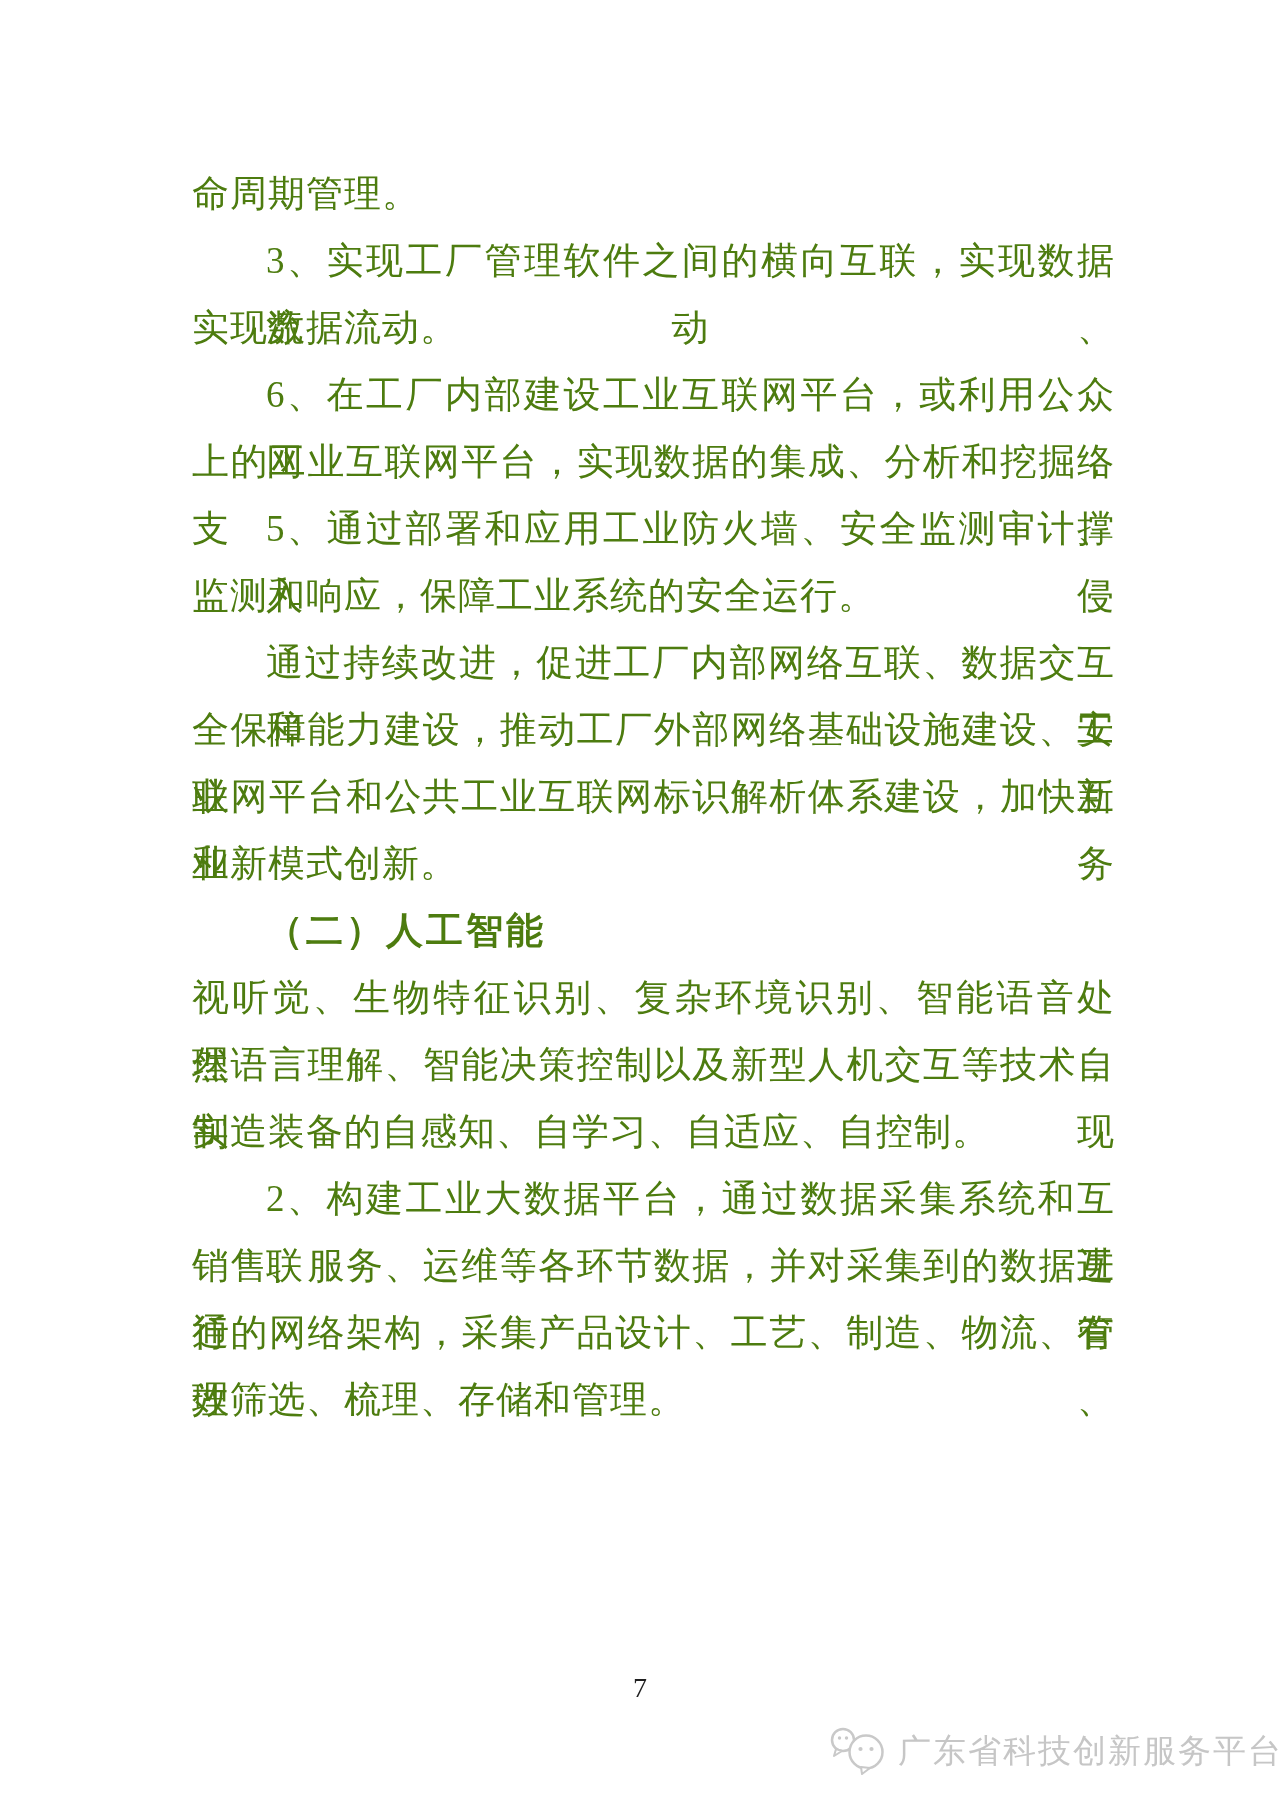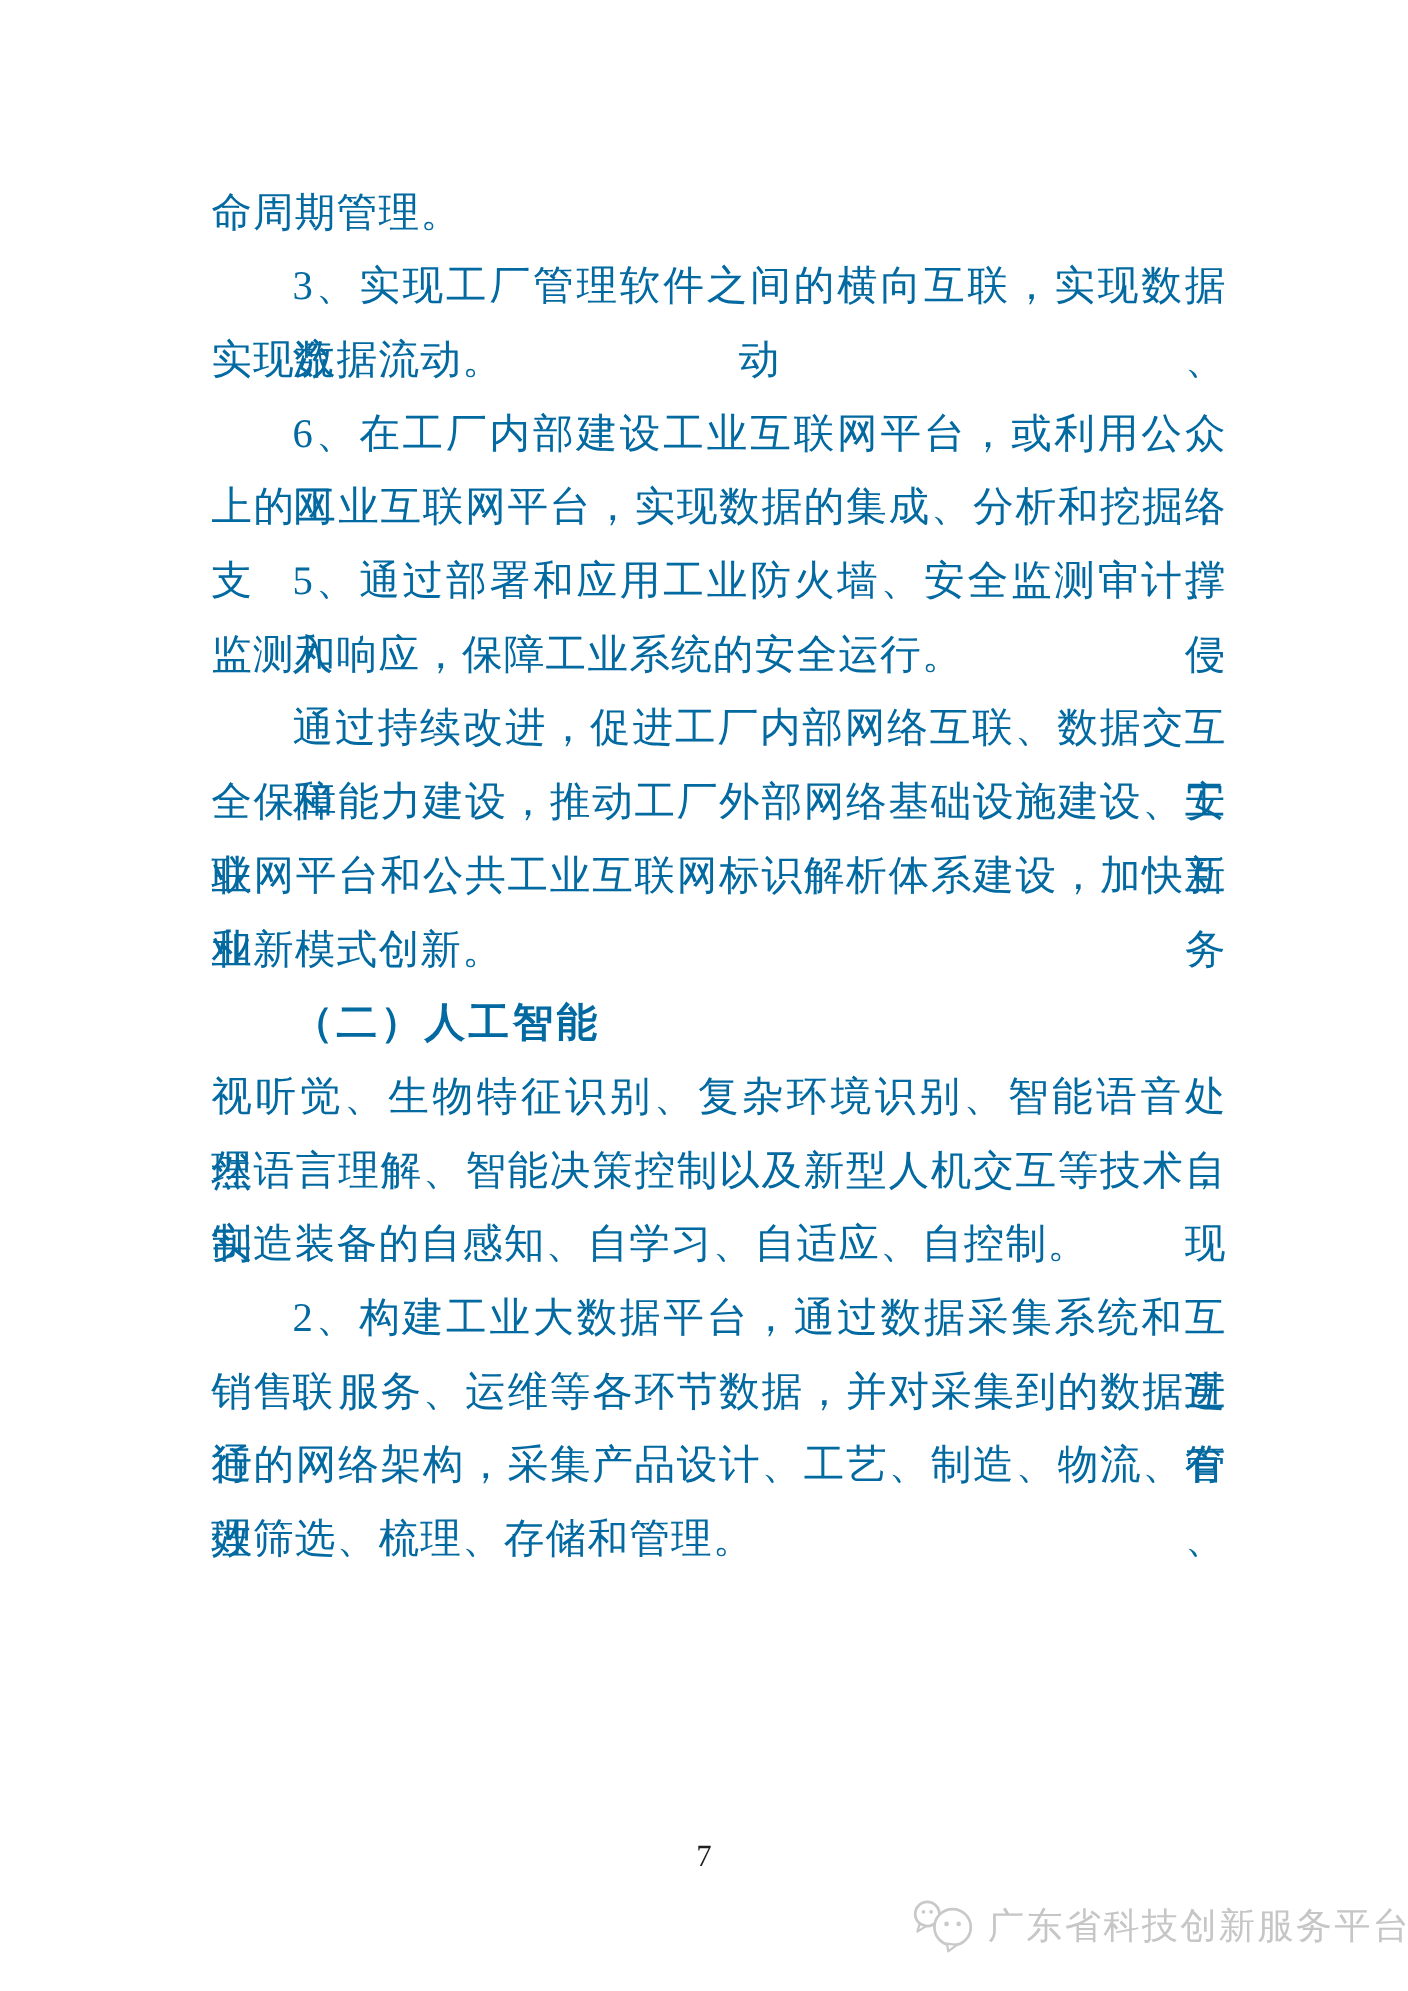--- a/index.html
+++ b/index.html
@@ -14,21 +14,21 @@
   .textcol {
     position:absolute;
     left:192px;
     top:160px;
     width:923px;
   }
   .line {
     height:67px;
     line-height:67px;
     font-size:37px;
-    color:#0369a1;
+    color:#4d7c0f;
     letter-spacing:1px;
     white-space:nowrap;
   }
   .line.justify {
     white-space:normal;
     text-align:justify;
     text-align-last:justify;
     -moz-text-align-last:justify;
   }
   .line.indent { padding-left:74px; }

